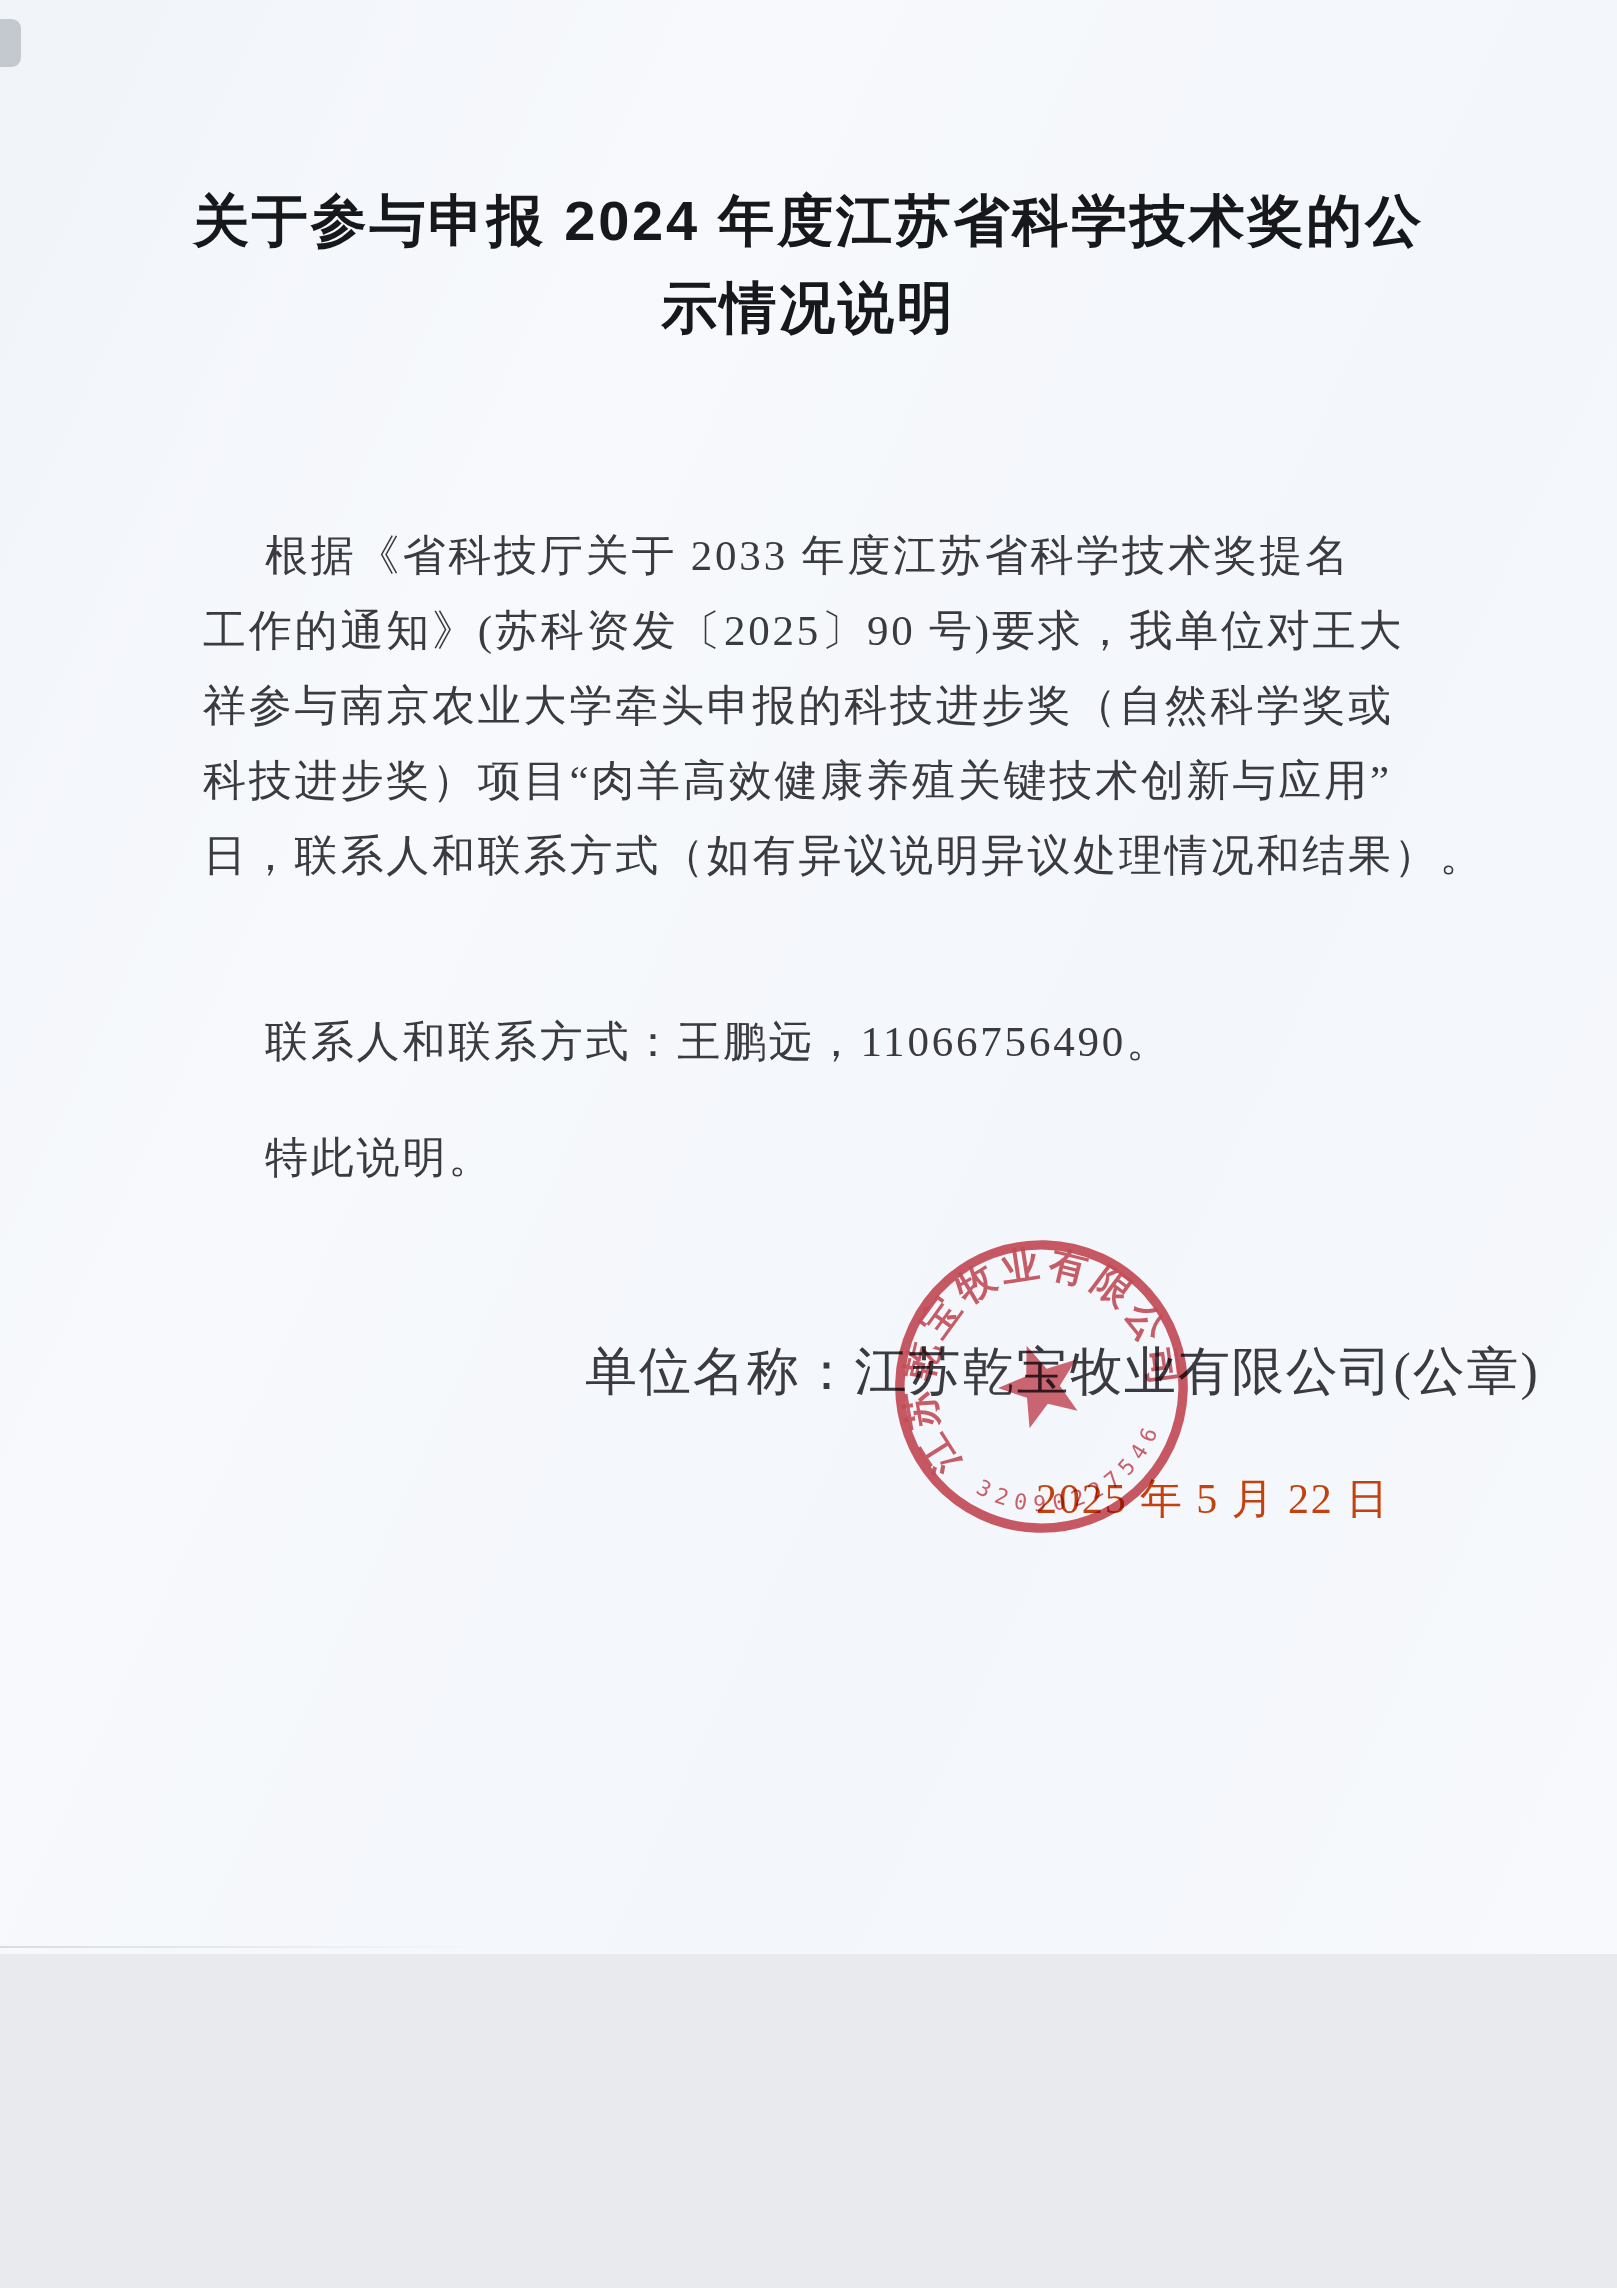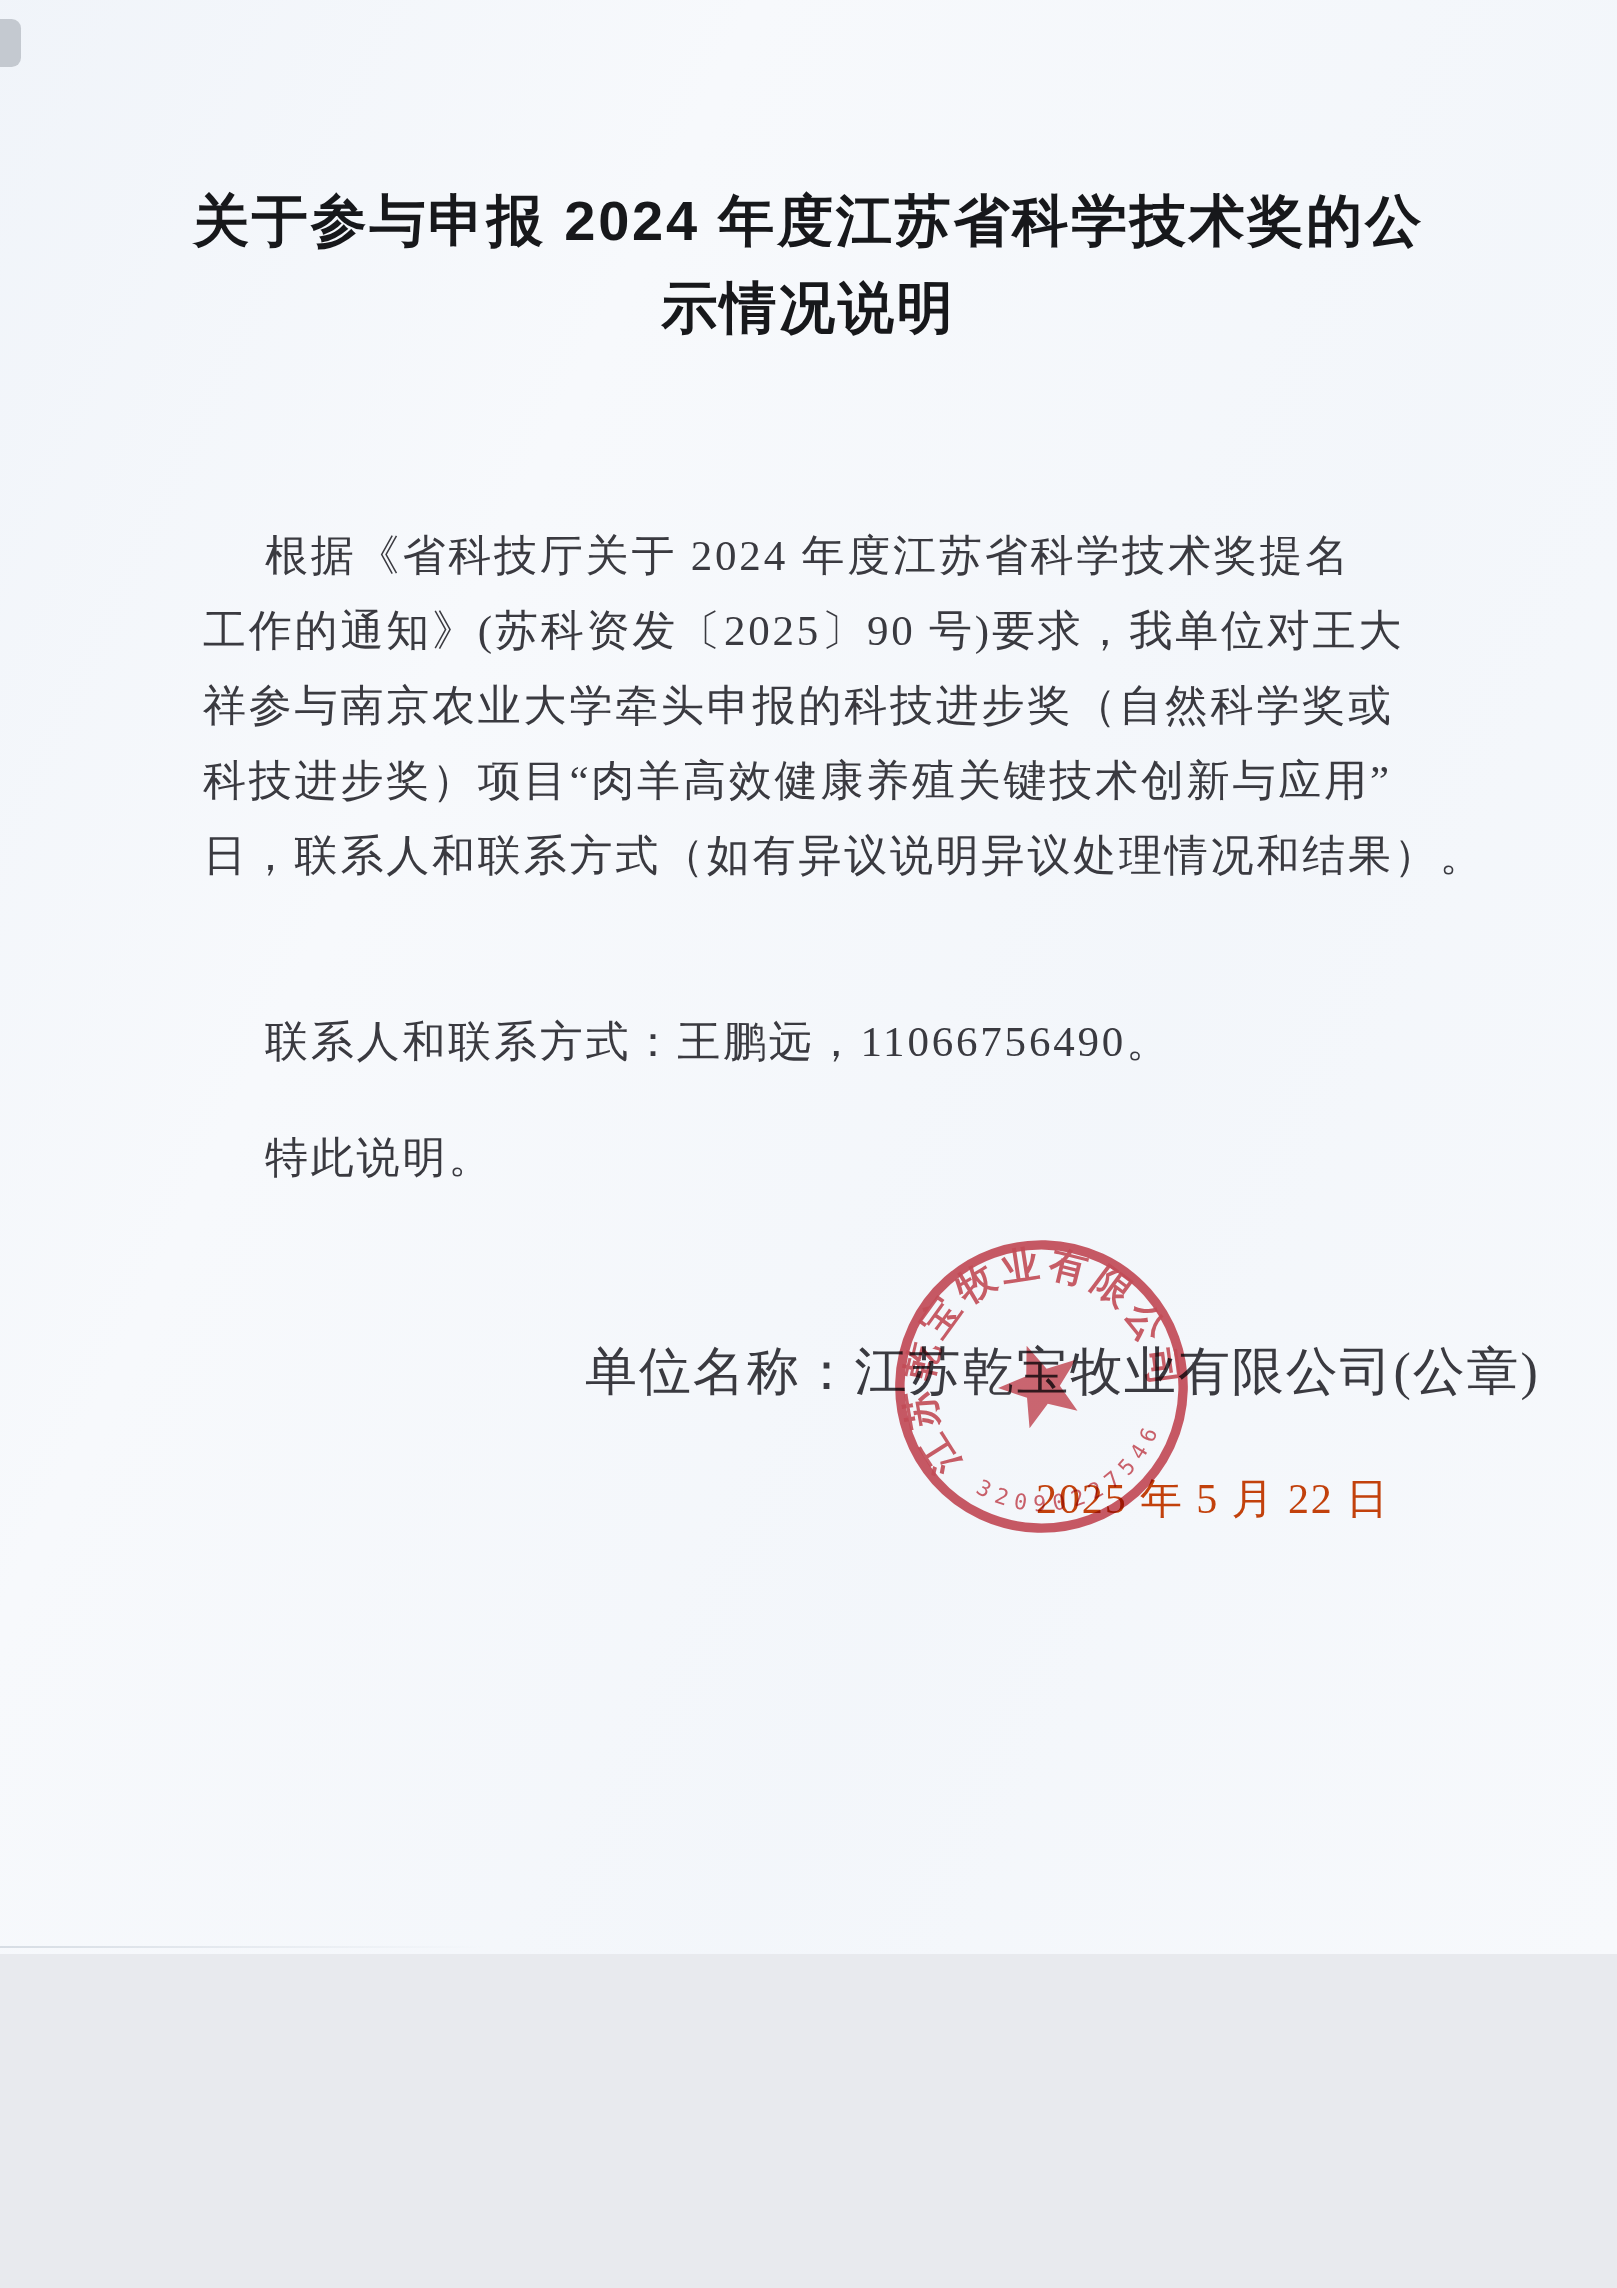--- a/index.html
+++ b/index.html
@@ -86,21 +86,21 @@
 <div class="page">
 
   <div class="scan-corner-mark"></div>
 
   <div class="title-block">
     <div>关于参与申报 2024 年度江苏省科学技术奖的公</div>
     <div>示情况说明</div>
   </div>
 
   <div class="body-block">
-    <div class="body-line para-indent">根据《省科技厅关于 2024 年度江苏省科学技术奖提名</div>
+    <div class="body-line para-indent">根据《省科技厅关于 2033 年度江苏省科学技术奖提名</div>
     <div class="body-line">工作的通知》(苏科资发〔2025〕90 号)要求，我单位对王大</div>
     <div class="body-line">祥参与南京农业大学牵头申报的科技进步奖（自然科学奖或</div>
     <div class="body-line">科技进步奖）项目“肉羊高效健康养殖关键技术创新与应用”</div>
     <div class="body-line">日，联系人和联系方式（如有异议说明异议处理情况和结果）。</div>
   </div>
 
   <div class="contact-line">联系人和联系方式：王鹏远，11066756490。</div>
 
   <div class="closing-line">特此说明。</div>
 

